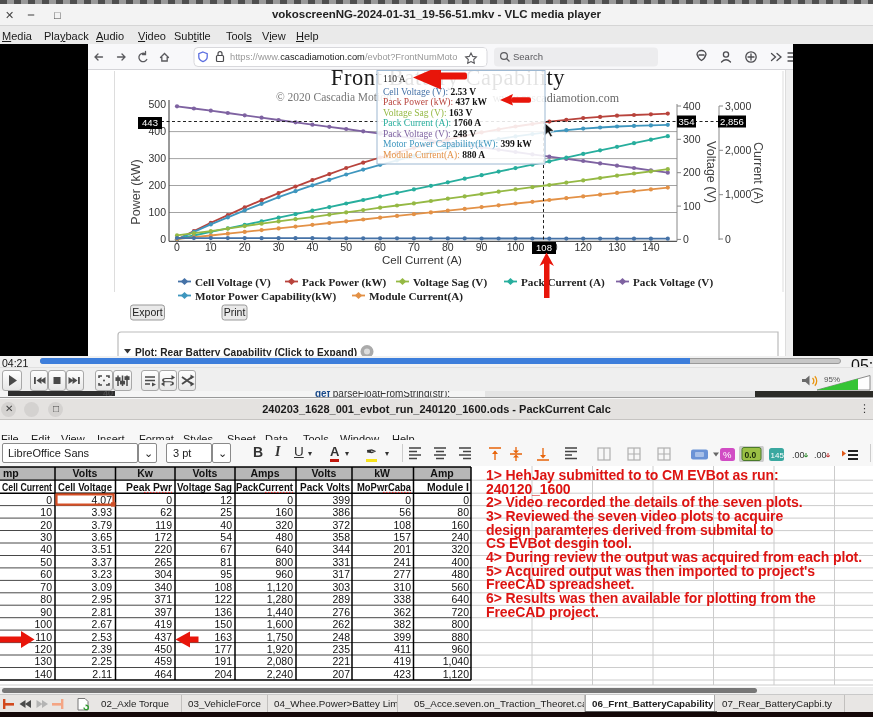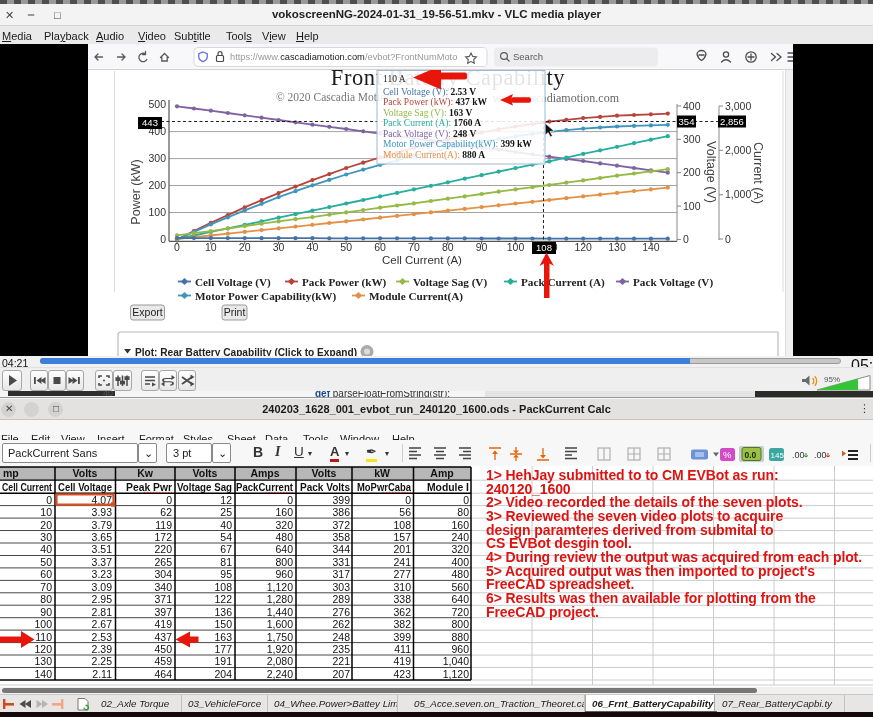--- a/index.html
+++ b/index.html
@@ -32,21 +32,21 @@
 #calcmenu { position:absolute; left:0; top:22px; width:873px; height:20px; background:#f7f7f7; font-size:11px; color:#1a1a1a;}
 #calcmenu span { position:absolute; top:5px;margin-top:8px; }
 #calctools { position:absolute; left:0; top:42px; width:873px; height:27px; background:#f7f7f7; border-bottom:1px solid #d8d8d8; }
 .combo { position:absolute; top:3px; height:20px; background:#fff; border:1px solid #8a8a8a; border-radius:2px; font-size:11px; color:#222; }
 .tbt { position:absolute; top:4px; font-size:13px; color:#333; }
 .sep { position:absolute; top:4px; width:1px; height:18px; background:#ccc; }
 
 #gridwrap { left:0; top:466px; width:873px; height:221px; background:#fff; }
 #hscroll { left:0; top:687px; width:873px; height:7px; background:#f0f0f0; }
 #hthumb { position:absolute; left:2px; top:1px; width:755px; height:5px; background:#777; border-radius:3px; }
-#tabsrow { left:0; top:694px; width:873px; height:18px; background:#e8e6e4; border-top:1px solid #c9c9c9; font-size:10px; color:#222;font-style:italic;}
+#tabsrow { left:0; top:694px; width:873px; height:18px; background:#e8e6e4; border-top:1px solid #c9c9c9; font-size:10px; color:#222;}
 .tab { position:absolute; top:0; height:18px; line-height:18px; padding:0 6px; font-size:9.8px; border-right:1px solid #c2c0be; overflow:hidden; white-space:nowrap;}
 #bottomstrip { left:0; top:712px; width:873px; height:5px; background:#140808; }
 </style></head>
 <body>
 <div id="stage">
 <div class="abs" id="checker"></div>
 <div class="abs" id="vlctitle">
   <span class="winbtn" style="left:5px;">✕</span>
   <span class="winbtn" style="left:28px;top:-1px;">‗</span>
   <span class="winbtn" style="left:54px;">□</span>
@@ -565,21 +565,21 @@
         <span style="left:139px">Format</span>
         <span style="left:183px">Styles</span>
         <span style="left:227px">Sheet</span>
         <span style="left:265px">Data</span>
         <span style="left:303px">Tools</span>
         <span style="left:340px">Window</span>
         <span style="left:392px">Help</span>
       </div>
   <div id="calctools">
 <div class="combo" style="left:2px;width:136px;">
-          <span style="position:absolute;left:5px;top:3px;">PackCurrent Sans</span>
+          <span style="position:absolute;left:5px;top:3px;">LibreOffice Sans</span>
         </div>
 <div class="combo" style="left:138px;width:19px;text-align:center;">
           <span style="position:absolute;left:5px;top:3px;">⌄</span>
         </div>
 <div class="combo" style="left:166px;width:46px;">
           <span style="position:absolute;left:6px;top:3px;">3 pt</span>
         </div>
 <div class="combo" style="left:212px;width:19px;">
           <span style="position:absolute;left:5px;top:3px;">⌄</span>
         </div>

